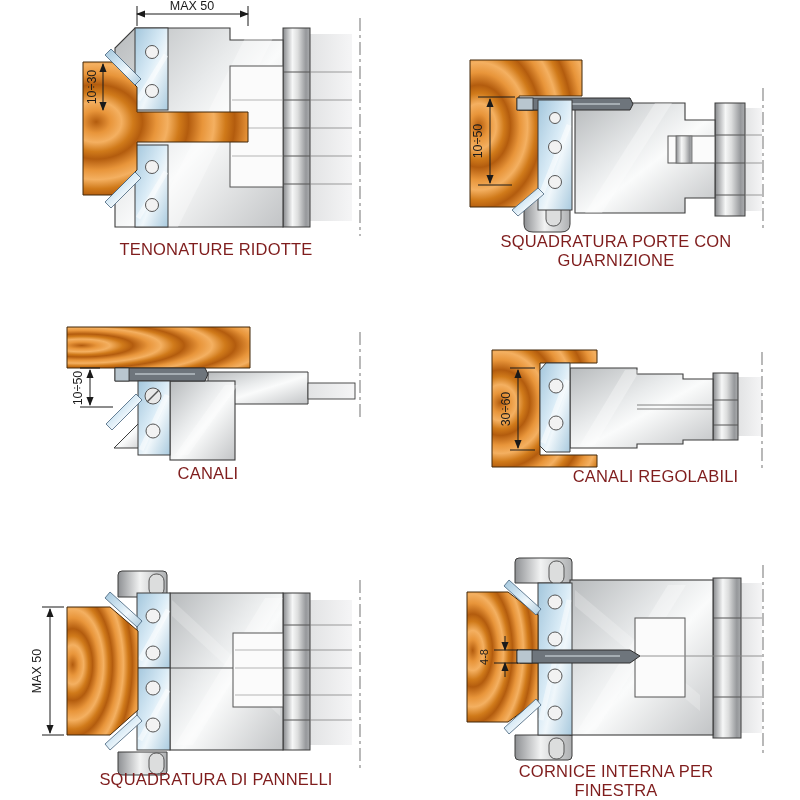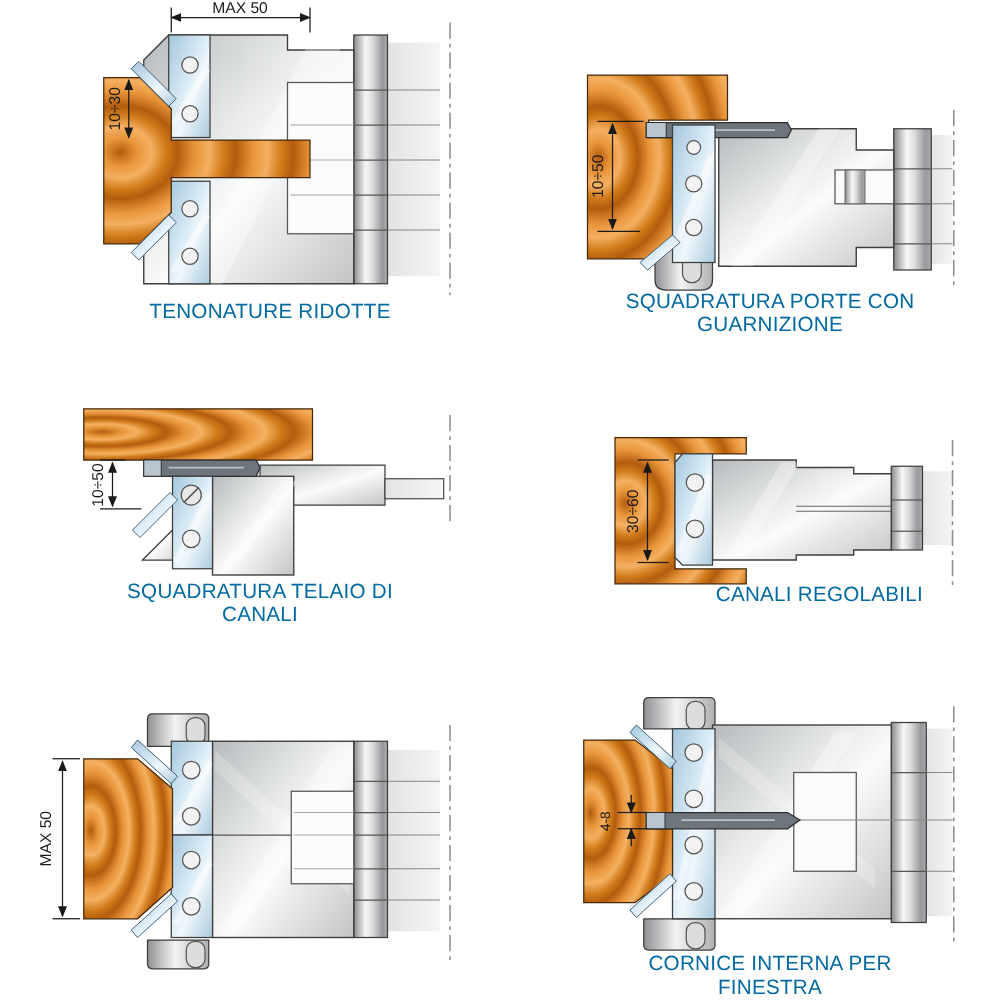--- a/index.html
+++ b/index.html
@@ -1,20 +1,20 @@
 <!DOCTYPE html>
 <html><head>
 <meta charset="utf-8">
 <title>Cutterhead applications</title>
 <style>
   html,body{margin:0;padding:0;background:#fff;}
   .stage{position:relative;width:800px;height:800px;background:#fff;overflow:hidden;
          font-family:"Liberation Sans",sans-serif;}
   .stage svg{position:absolute;left:0;top:0;}
-  .cap{position:absolute;font-size:16.5px;line-height:1.18;color:#0369a1;text-align:center;
+  .cap{position:absolute;font-size:16.5px;line-height:1.18;color:#7f1d1d;text-align:center;
        letter-spacing:.2px;font-family:"Liberation Sans",sans-serif;}
   .dimtext{font-family:"Liberation Sans",sans-serif;fill:#1a1a1a;}
 </style>
 </head>
 <body>
 
 <div class="stage">
 
 <svg width="800" height="800" viewBox="0 0 800 800">
   <defs>
@@ -304,24 +304,26 @@
 </svg>
 
   <div class="cap" style="left:30px;top:240px;width:372px;">
     <div>TENONATURE RIDOTTE</div>
   </div>
   <div class="cap" style="left:430px;top:232px;width:372px;">
     <div>SQUADRATURA PORTE CON</div>
     <div>GUARNIZIONE</div>
   </div>
   <div class="cap" style="left:28px;top:464px;width:360px;">
-    <div>SQUADRATURA TELAIO DI</div>
     <div>CANALI</div>
   </div>
   <div class="cap" style="left:468px;top:467px;width:375px;">
     <div>CANALI REGOLABILI</div>
+  </div>
+  <div class="cap" style="left:30px;top:770px;width:372px;">
+    <div>SQUADRATURA DI PANNELLI</div>
   </div>
   <div class="cap" style="left:430px;top:762px;width:372px;">
     <div>CORNICE INTERNA PER</div>
     <div>FINESTRA</div>
   </div>
 
 </div>
 
 </body></html>

